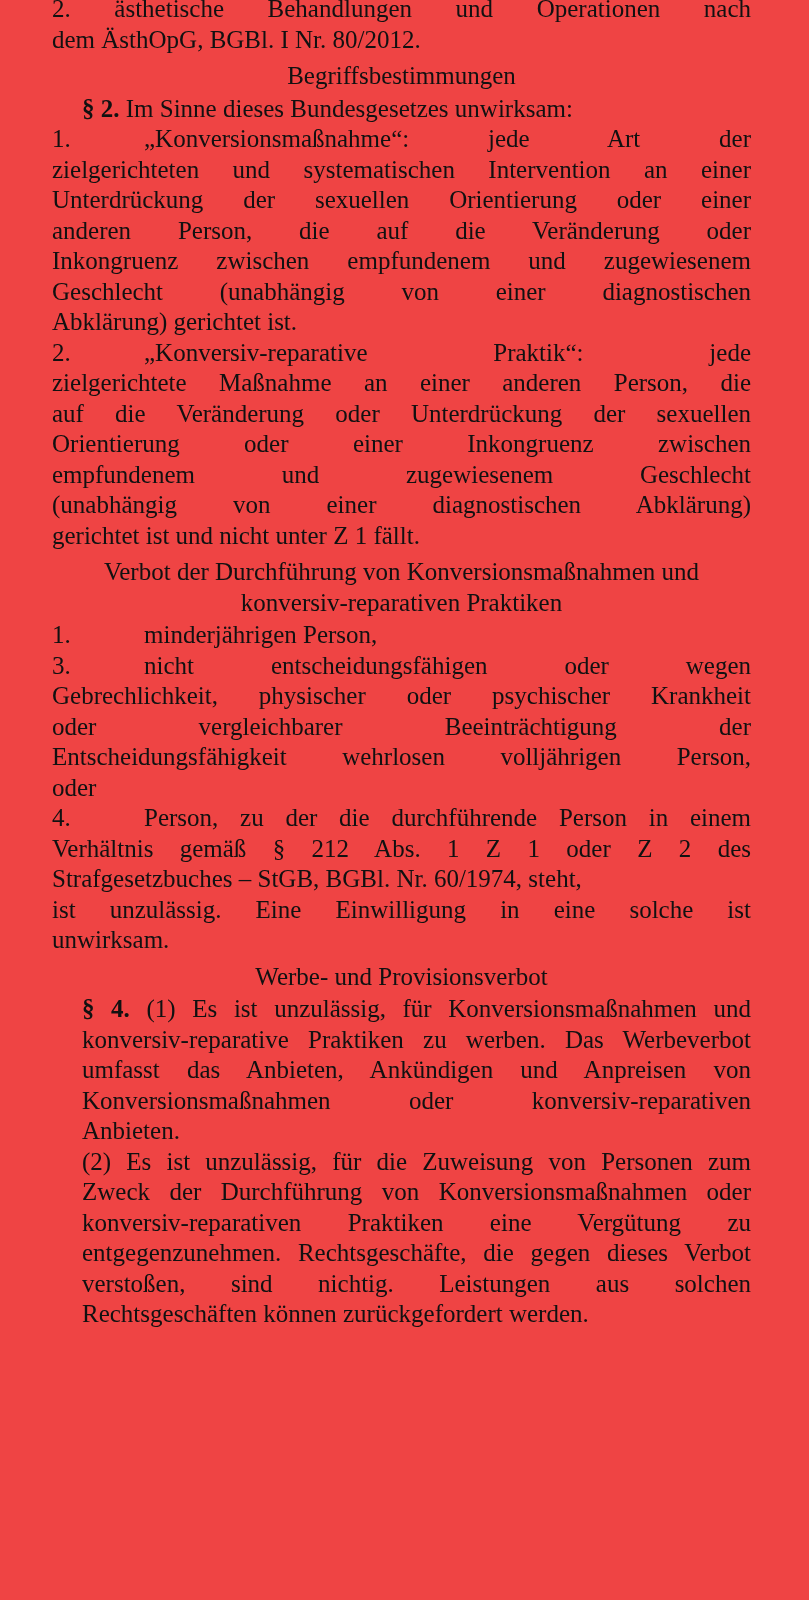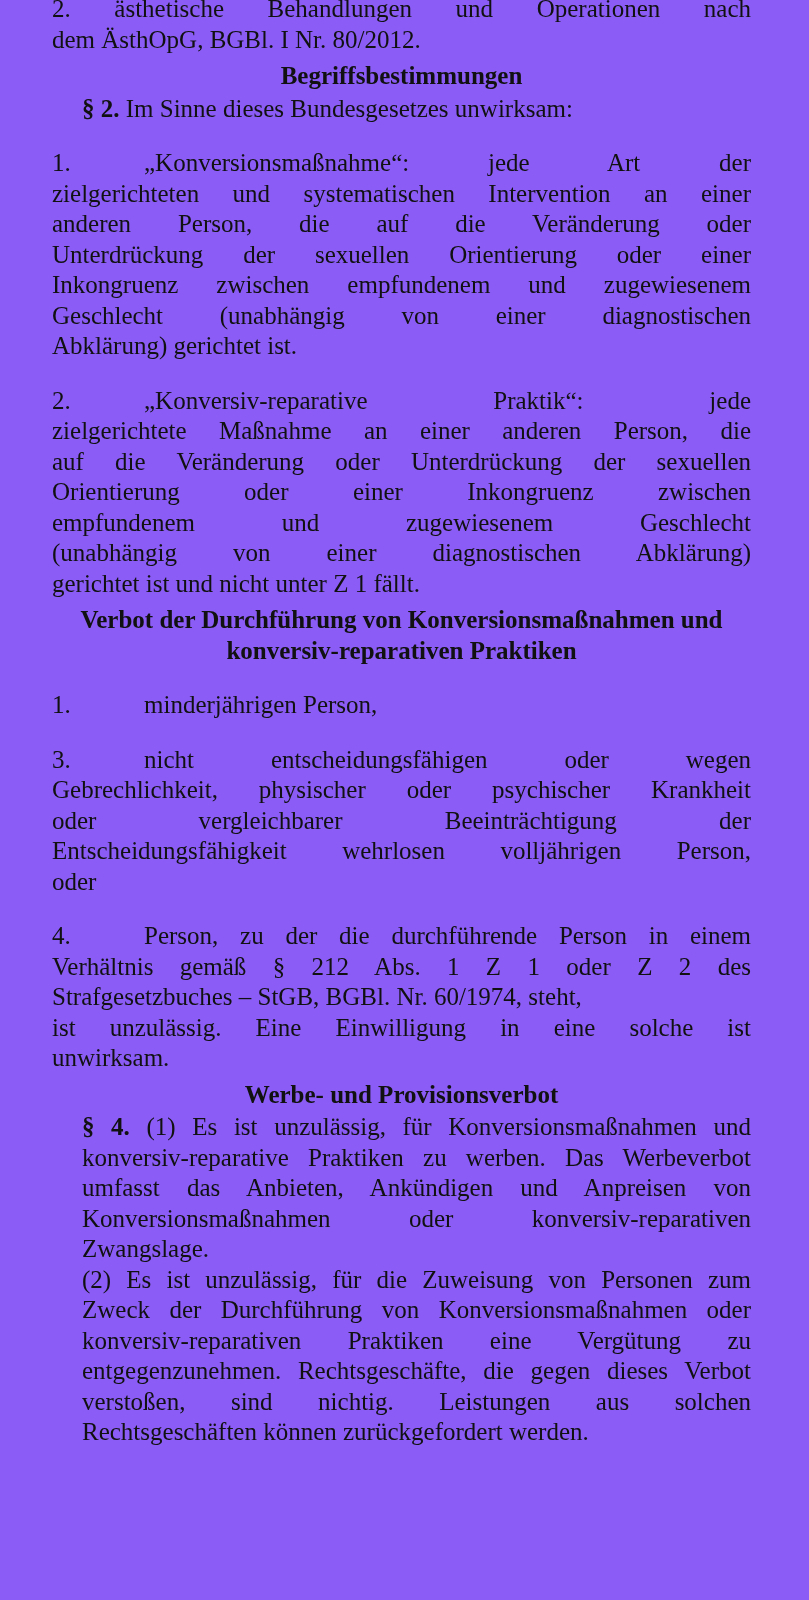--- a/index.html
+++ b/index.html
@@ -12,51 +12,50 @@
     min-height: 1600px;
     font-family: "Liberation Serif", serif;
     color: #111111;
   }
   .page {
     position: relative;
     width: 809px;
     min-height: 1600px;
     box-sizing: border-box;
     padding: 0 58px 12px 52px;
-    background: #8b5cf6;
+    background: #ef4444;
     overflow: hidden;
   }
   .doc {
     padding-top: 0;
   }
   
   p {
     margin: 0;
     font-size: 25px;
     line-height: 30.5px;
     text-align: justify;
     text-justify: inter-word;
     -webkit-hyphens: none;
     hyphens: none;
   }
   .heading {
     font-size: 25px;
     line-height: 30.5px;
-    font-weight: bold;
+    font-weight: normal;
     text-align: center;
     margin: 6px 0 2px 0;
   }
   
   .numitem {
     display: block;
     position: relative;
     font-size: 25px;
     line-height: 30.5px;
     text-align: justify;
-    margin-top: 24px;
   }
   .numitem .num {
     display: inline-block;
     width: 92px;
     text-indent: 0;
   }
   
   .p-ind {
     text-indent: 30px;
   }
@@ -99,22 +98,22 @@
     <div class="heading">Begriffsbestimmungen</div>
 
     <p class="p-ind">
       <span class="sec">§ 2.</span><span> Im Sinne dieses Bundesgesetzes unwirksam:</span>
     </p>
 
     <div class="numitem">
       <p class="lines">
         <span class="line j"><span class="num">1.</span><span>„Konversionsmaßnahme“:  jede  Art  der</span></span>
         <span class="line j">zielgerichteten und systematischen Intervention an einer</span>
+        <span class="line j">Unterdrückung  der  sexuellen  Orientierung  oder  einer</span>
         <span class="line j">anderen  Person,  die  auf  die  Veränderung  oder</span>
-        <span class="line j">Unterdrückung  der  sexuellen  Orientierung  oder  einer</span>
         <span class="line j">Inkongruenz zwischen empfundenem und zugewiesenem</span>
         <span class="line j">Geschlecht  (unabhängig  von  einer  diagnostischen</span>
         <span class="line l">Abklärung) gerichtet ist.</span>
       </p>
     </div>
 
     <div class="numitem">
       <p class="lines">
         <span class="line j"><span class="num">2.</span><span>„Konversiv-reparative     Praktik“:     jede</span></span>
         <span class="line j">zielgerichtete Maßnahme an einer anderen Person, die</span>
@@ -162,21 +161,21 @@
       <span class="line l">unwirksam.</span>
     </p>
 
     <div class="heading">Werbe- und Provisionsverbot</div>
 
     <p class="lines p-ind">
       <span class="line j"><span class="sec">§ 4.</span><span> (1) Es ist unzulässig, für Konversionsmaßnahmen und</span></span>
       <span class="line j">konversiv-reparative Praktiken zu werben. Das Werbeverbot</span>
       <span class="line j">umfasst  das  Anbieten,  Ankündigen  und  Anpreisen  von</span>
       <span class="line j">Konversionsmaßnahmen      oder      konversiv-reparativen</span>
-      <span class="line l">Zwangslage.</span>
+      <span class="line l">Anbieten.</span>
     </p>
 
     <p class="lines p-ind">
       <span class="line j">(2) Es ist unzulässig, für die Zuweisung von Personen zum</span>
       <span class="line j">Zweck der Durchführung von Konversionsmaßnahmen oder</span>
       <span class="line j">konversiv-reparativen    Praktiken    eine    Vergütung    zu</span>
       <span class="line j">entgegenzunehmen. Rechtsgeschäfte, die gegen dieses Verbot</span>
       <span class="line j">verstoßen,    sind    nichtig.    Leistungen    aus    solchen</span>
       <span class="line l">Rechtsgeschäften können zurückgefordert werden.</span>
     </p>

